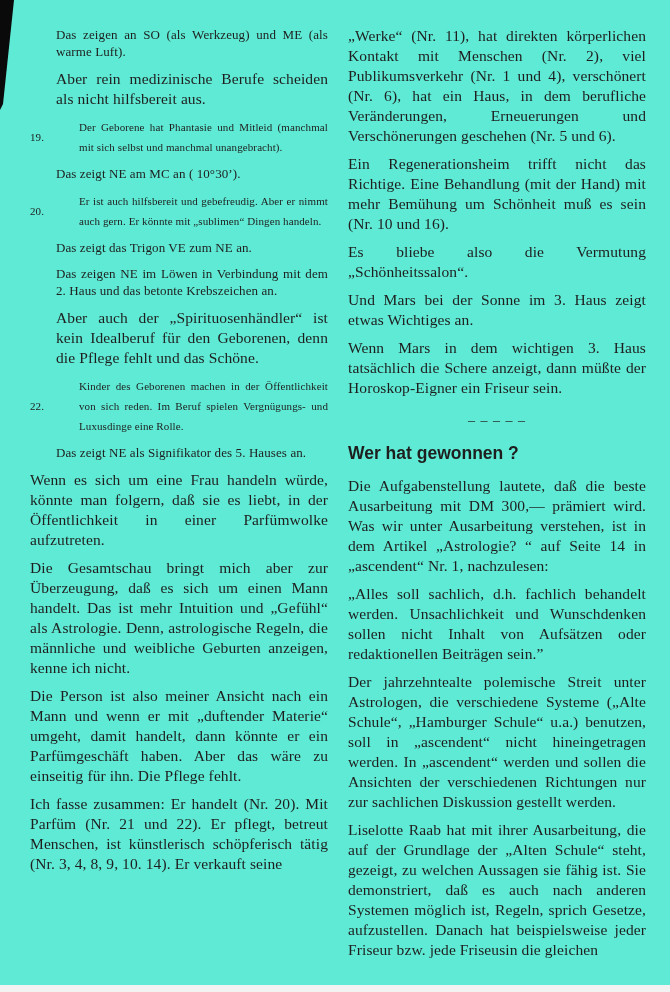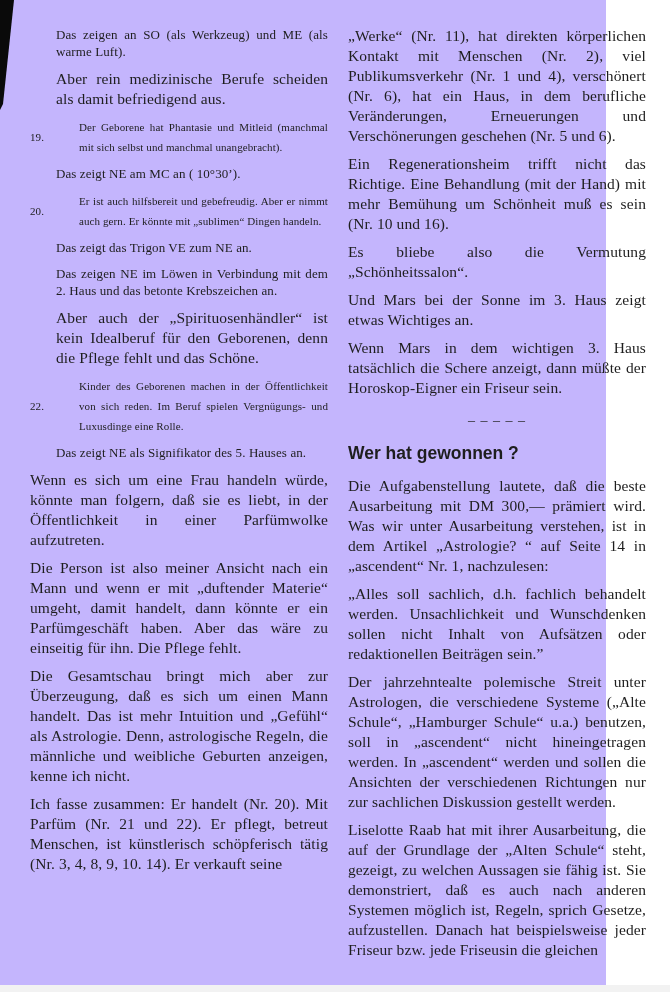--- a/index.html
+++ b/index.html
@@ -10,23 +10,23 @@
   body {
     width: 670px;
     height: 992px;
     overflow: hidden;
     position: relative;
     font-family: "Liberation Serif", "DejaVu Serif", serif;
     color: #1e1e1e;
   }
   .page {
     position: relative;
-    width: 606px;
+    width: 670px;
     height: 992px;
-    background: #c4b5fd;
+    background: #5eead4;
   }
   .corner-mark {
     position: absolute;
     top: 0;
     left: 0;
     width: 16px;
     height: 110px;
     background: #0a0a0a;
     clip-path: polygon(0 0, 14px 0, 3px 104px, 0 110px);
   }
@@ -102,41 +102,41 @@
   }
 </style>
 </head>
 <body>
 
 <div class="page">
   <div class="corner-mark"></div>
   <div class="columns">
     <div class="col" id="col-left">
         <div class="note">Das zeigen an SO (als Werkzeug) und ME (als warme Luft).</div>
-        <div class="para indent">Aber rein medizinische Berufe scheiden als damit befriedigend aus.</div>
+        <div class="para indent">Aber rein medizinische Berufe scheiden als nicht hilfsbereit aus.</div>
         <div class="item">
           <span class="num">19.</span>
           <span class="itext">Der Geborene hat Phantasie und Mitleid (manchmal mit sich selbst und manchmal unangebracht).</span>
         </div>
         <div class="note">Das zeigt NE am MC an ( 10°30’).</div>
         <div class="item">
           <span class="num">20.</span>
           <span class="itext">Er ist auch hilfsbereit und gebefreudig. Aber er nimmt auch gern. Er könnte mit „sublimen“ Dingen handeln.</span>
         </div>
         <div class="note">Das zeigt das Trigon VE zum NE an.</div>
         <div class="note">Das zeigen NE im Löwen in Verbindung mit dem 2. Haus und das betonte Krebszeichen an.</div>
         <div class="para indent">Aber auch der „Spirituosenhändler“ ist kein Idealberuf für den Geborenen, denn die Pflege fehlt und das Schöne.</div>
         <div class="item">
           <span class="num">22.</span>
           <span class="itext">Kinder des Geborenen machen in der Öffentlichkeit von sich reden. Im Beruf spielen Vergnügungs- und Luxusdinge eine Rolle.</span>
         </div>
         <div class="note">Das zeigt NE als Signifikator des 5. Hauses an.</div>
         <div class="para">Wenn es sich um eine Frau handeln würde, könnte man folgern, daß sie es liebt, in der Öffentlichkeit in einer Parfümwolke aufzutreten.</div>
+        <div class="para">Die Gesamtschau bringt mich aber zur Überzeugung, daß es sich um einen Mann handelt. Das ist mehr Intuition und „Gefühl“ als Astrologie. Denn, astrologische Regeln, die männliche und weibliche Geburten anzeigen, kenne ich nicht.</div>
         <div class="para">Die Person ist also meiner Ansicht nach ein Mann und wenn er mit „duftender Materie“ umgeht, damit handelt, dann könnte er ein Parfümgeschäft haben. Aber das wäre zu einseitig für ihn. Die Pflege fehlt.</div>
-        <div class="para">Die Gesamtschau bringt mich aber zur Überzeugung, daß es sich um einen Mann handelt. Das ist mehr Intuition und „Gefühl“ als Astrologie. Denn, astrologische Regeln, die männliche und weibliche Geburten anzeigen, kenne ich nicht.</div>
         <div class="para">Ich fasse zusammen: Er handelt (Nr. 20). Mit Parfüm (Nr. 21 und 22). Er pflegt, betreut Menschen, ist künstlerisch schöpferisch tätig (Nr. 3, 4, 8, 9, 10. 14). Er verkauft seine</div>
       </div>
     <div class="col" id="col-right">
         <div class="para">„Werke“ (Nr. 11), hat direkten körperlichen Kontakt mit Menschen (Nr. 2), viel Publikumsverkehr (Nr. 1 und 4), verschönert (Nr. 6), hat ein Haus, in dem berufliche Veränderungen, Erneuerungen und Verschönerungen geschehen (Nr. 5 und 6).</div>
         <div class="para">Ein Regenerationsheim trifft nicht das Richtige. Eine Behandlung (mit der Hand) mit mehr Bemühung um Schönheit muß es sein (Nr. 10 und 16).</div>
         <div class="para">Es bliebe also die Vermutung „Schönheitssalon“.</div>
         <div class="para">Und Mars bei der Sonne im 3. Haus zeigt etwas Wichtiges an.</div>
         <div class="para">Wenn Mars in dem wichtigen 3. Haus tatsächlich die Schere anzeigt, dann müßte der Horoskop-Eigner ein Friseur sein.</div>
         <div class="sep">– – – – –</div>
         <h2 class="heading">Wer hat gewonnen ?</h2>

